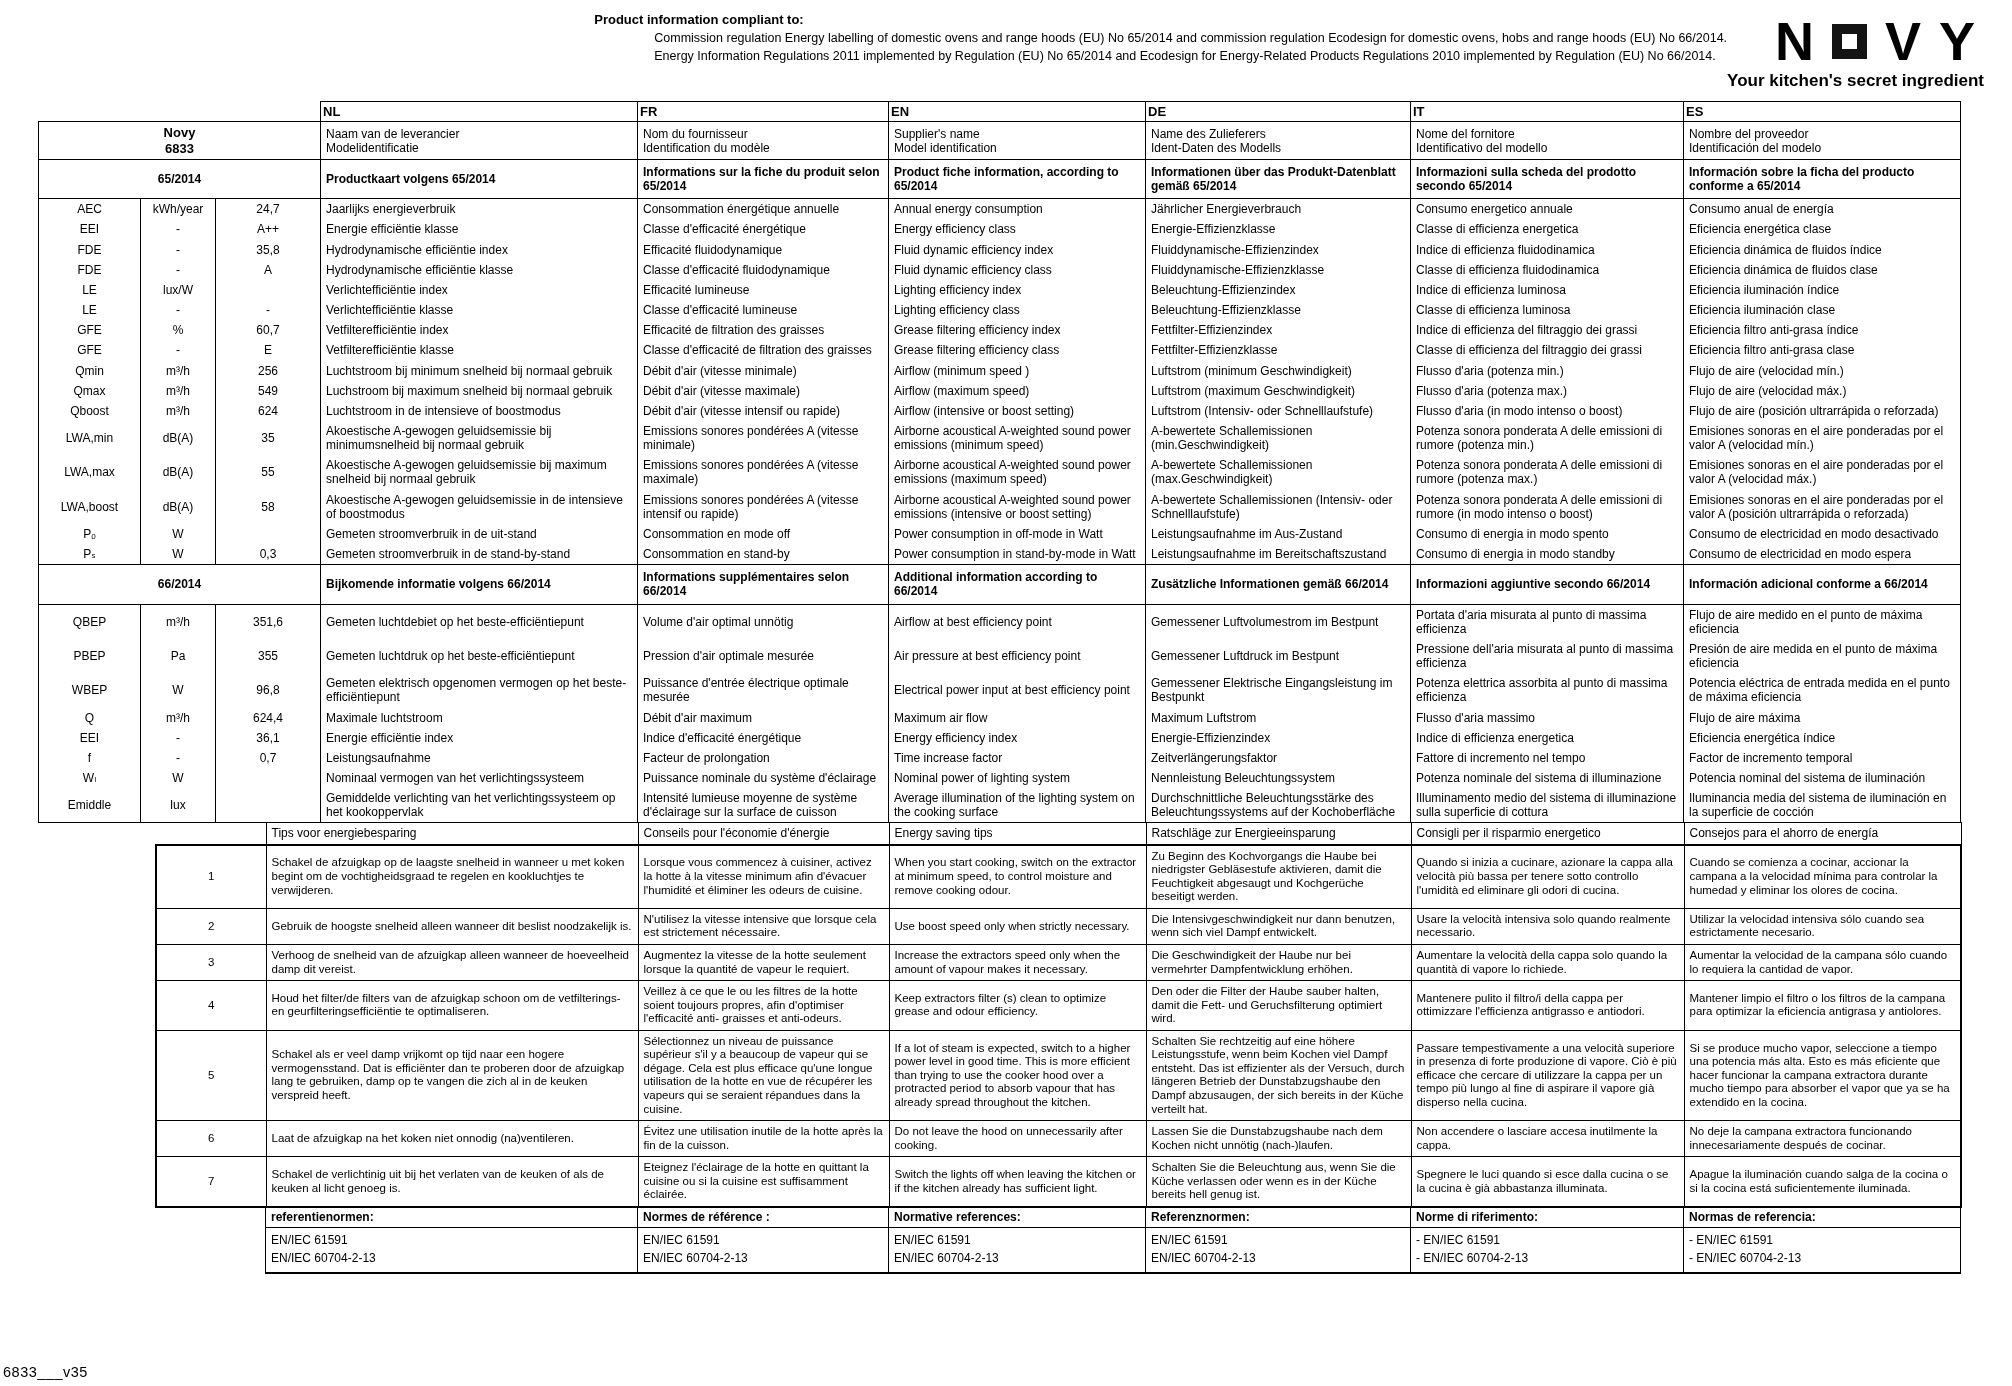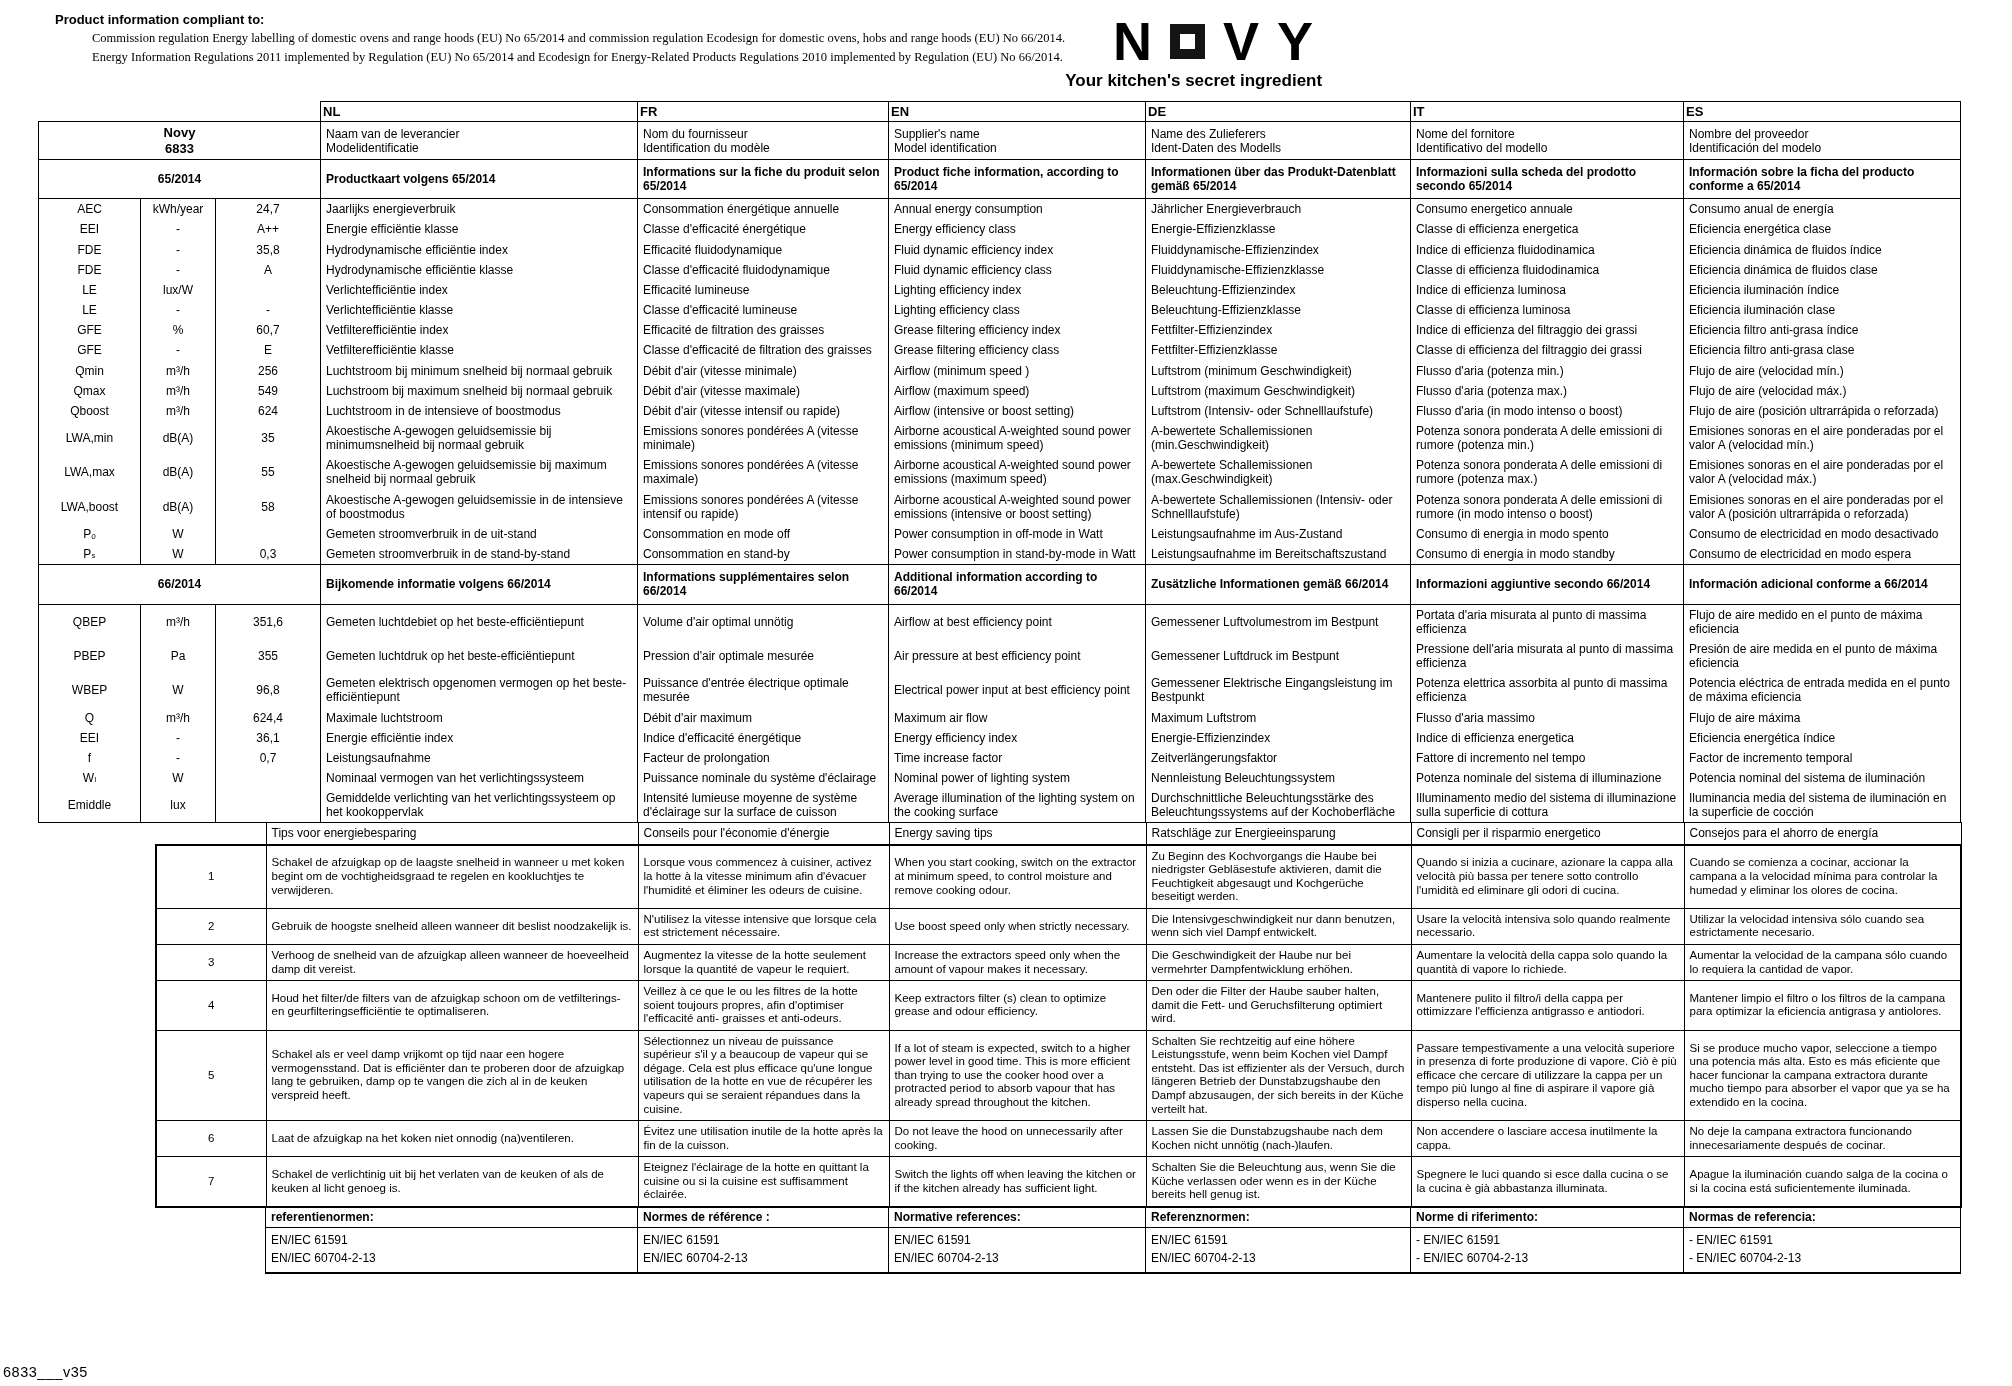--- a/index.html
+++ b/index.html
@@ -1,22 +1,22 @@
 <!DOCTYPE html>
 <html><head>
 <meta charset="utf-8">
 <style>
   html,body { margin:0; padding:0; background:#fff; }
   .page { position:relative; width:2012px; height:1386px; background:#fff; color:#000;
           font-family:"Liberation Sans","DejaVu Sans",sans-serif; overflow:hidden; }
 
   
-  .top { display:flex; justify-content:flex-start; align-items:flex-start; padding:12px 28px 0 55px; }
+  .top { display:flex; justify-content:flex-end; align-items:flex-start; padding:12px 28px 0 55px; }
   .c-title { font-weight:bold; font-size:13px; }
-  .c-line  { font-size:12.5px; margin-left:37px; margin-top:4px;font-family:Liberation Serif, serif; }
+  .c-line  { font-size:12.5px; margin-left:60px; margin-top:4px; }
   .brand { text-align:center; margin-top:2px; }
   .novy { display:flex; align-items:center; justify-content:flex-end; }
   .novy .ltr { font-size:54px; font-weight:bold; letter-spacing:0; line-height:1; margin:0 9px; }
   .sq { display:inline-block; width:15px; height:15px; border:10px solid #141414; margin:0 9px; }
   .tagline { font-weight:bold; font-size:17px; margin-top:3px; }
 
   
   table { border-collapse:collapse; table-layout:fixed; font-size:12px; line-height:1.18; }
   td, th { padding:3px 5px; vertical-align:middle; word-wrap:break-word; }
   .c { text-align:center; }

